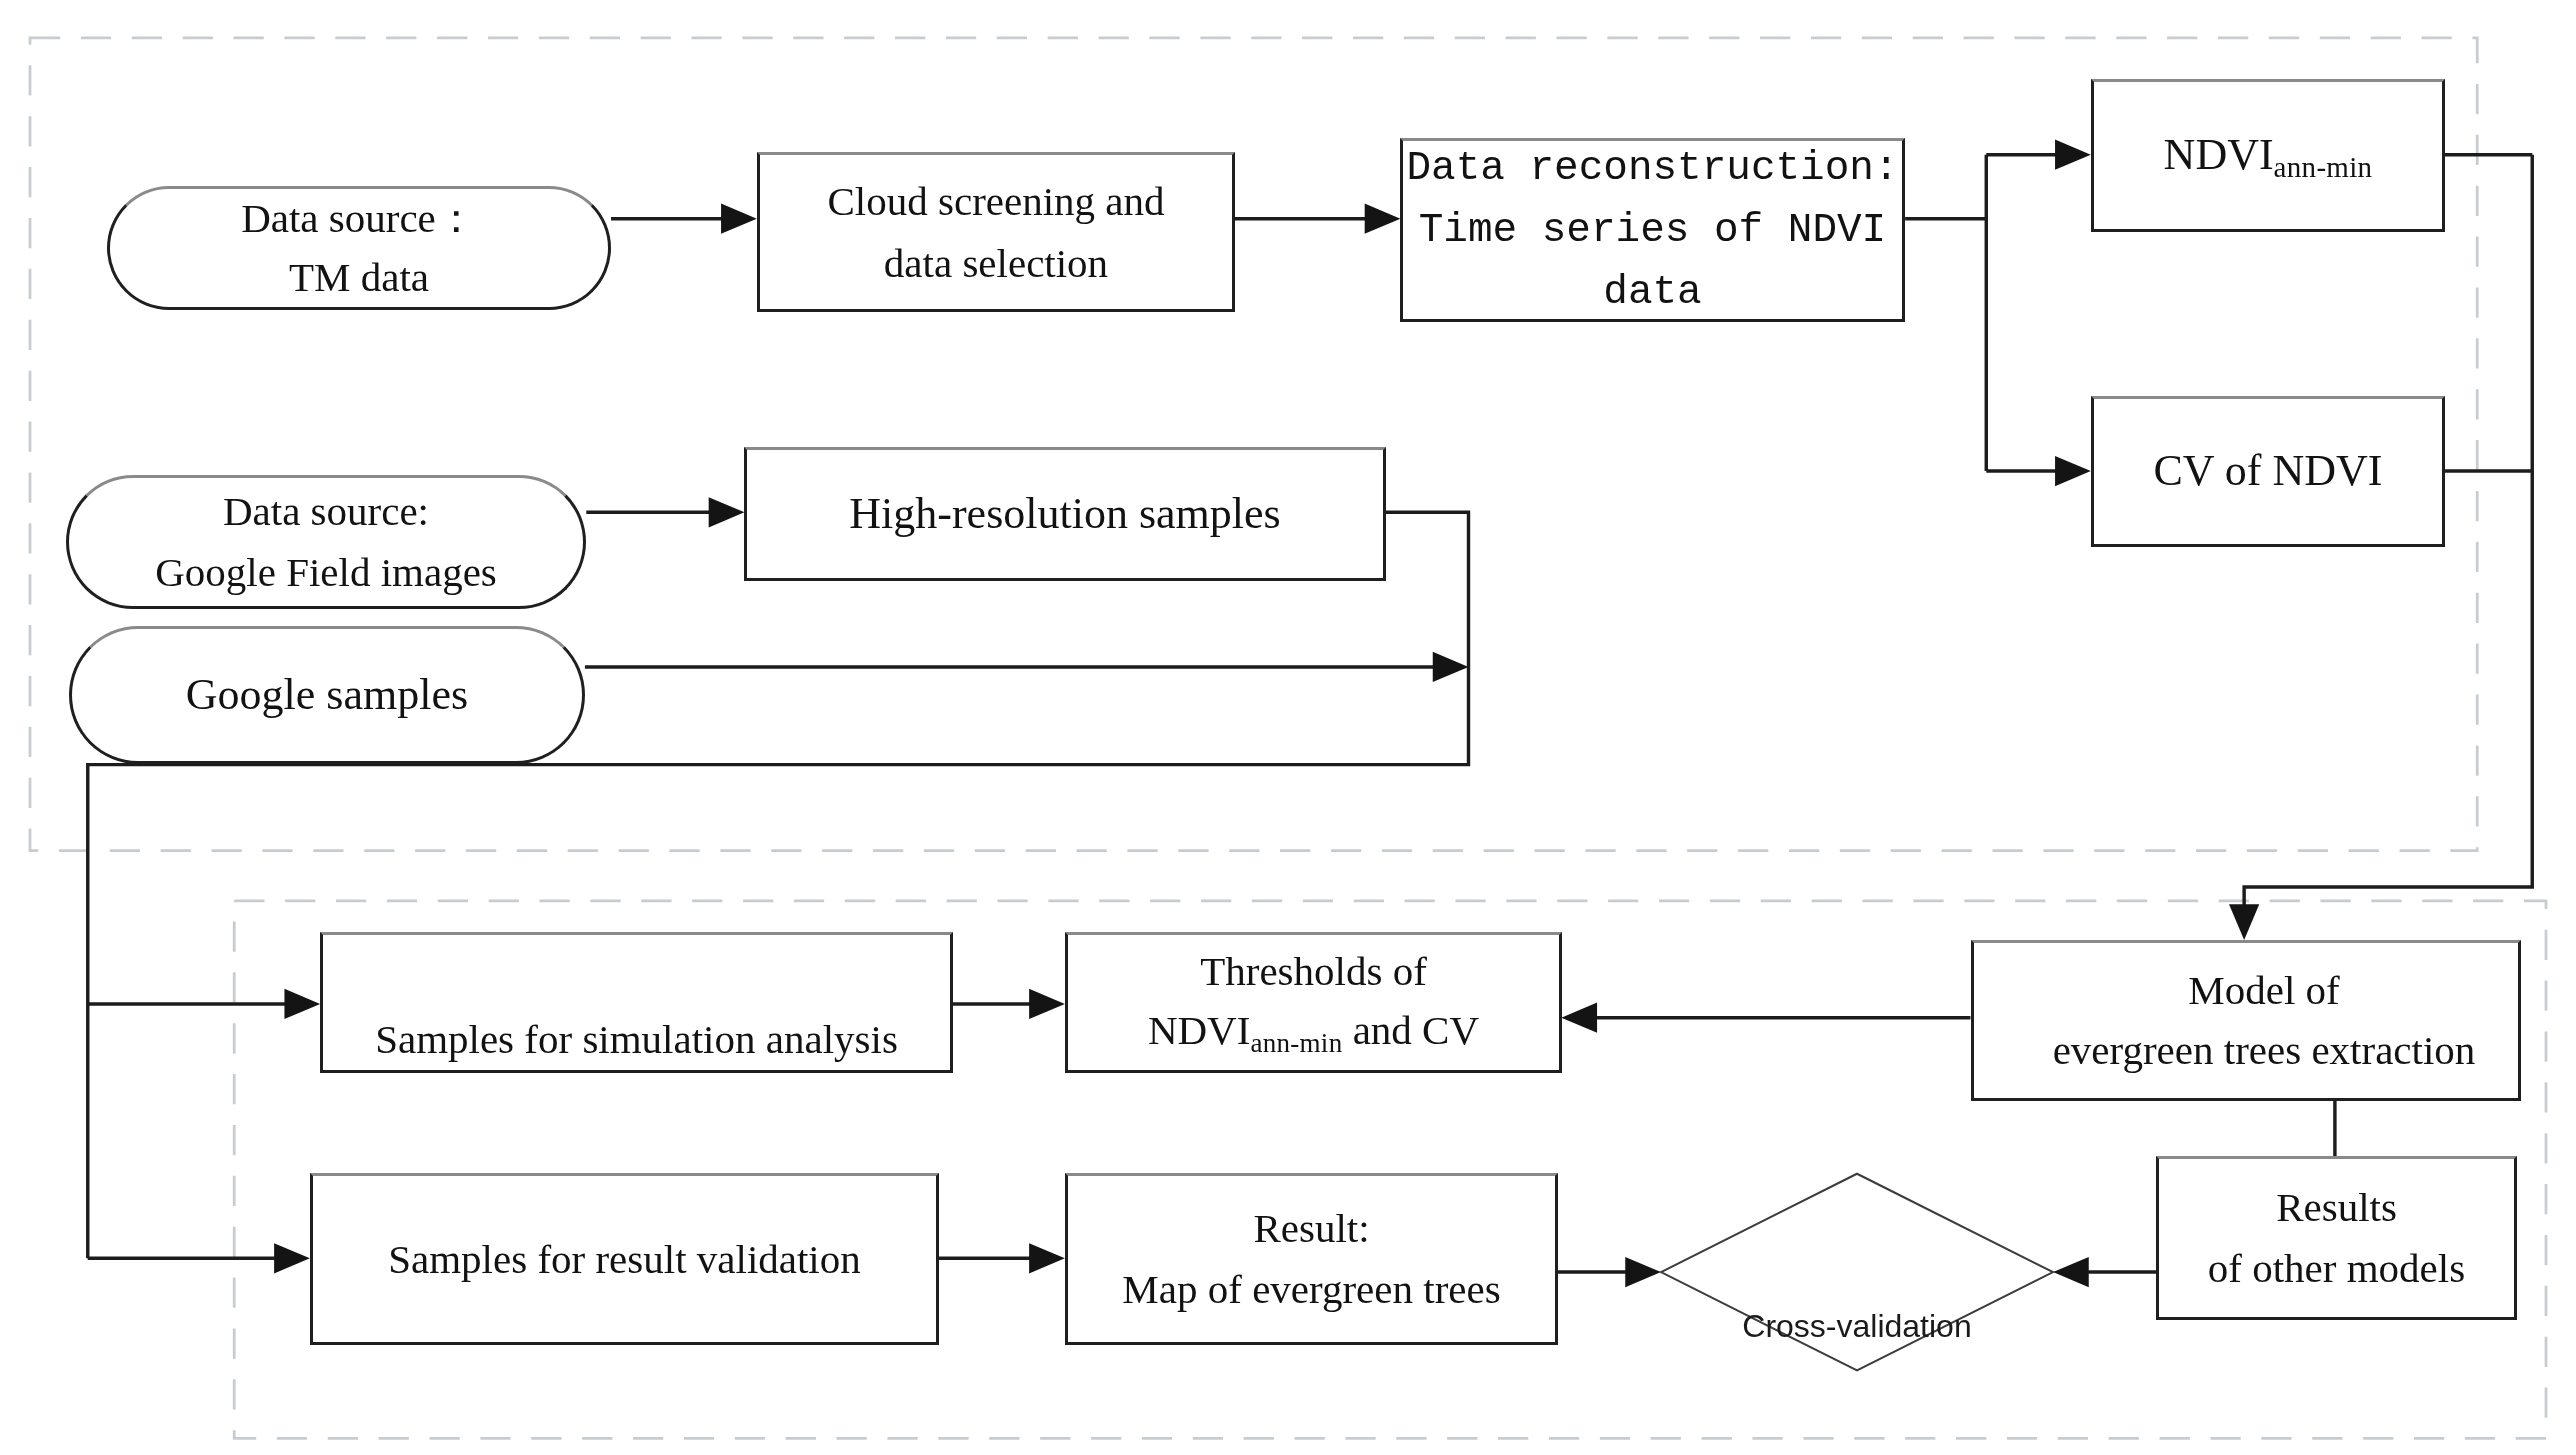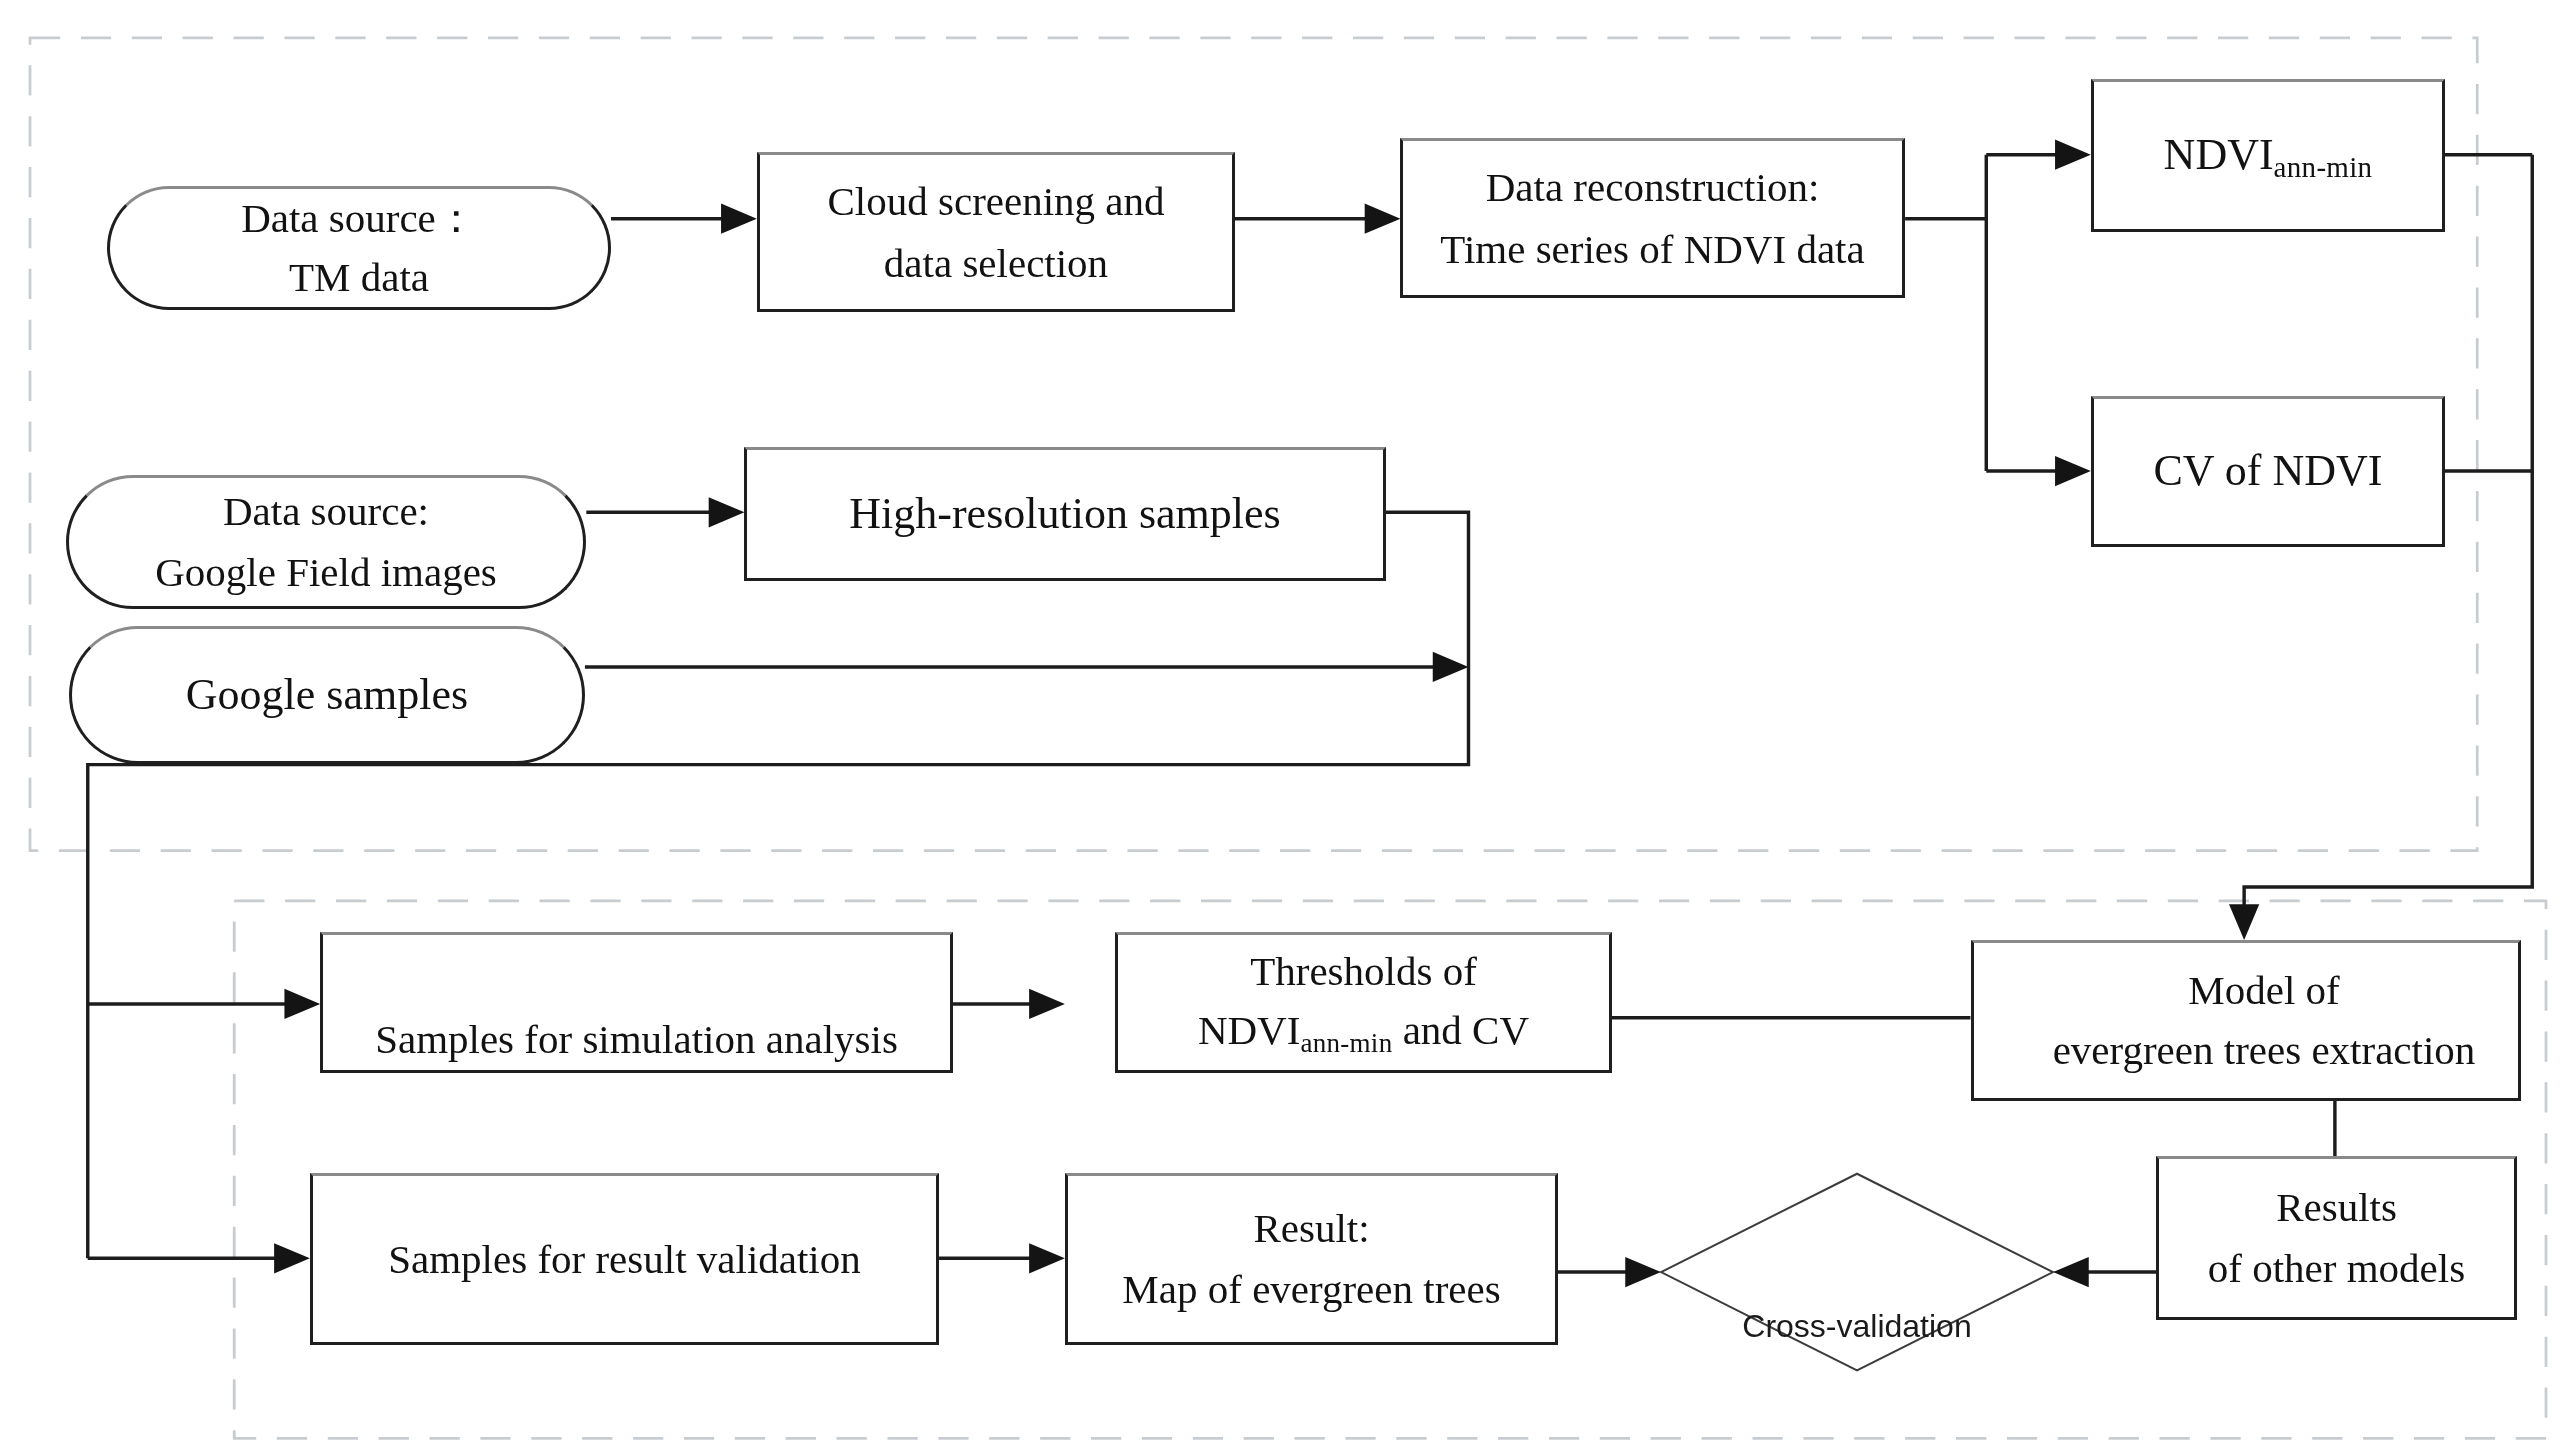--- a/index.html
+++ b/index.html
@@ -104,21 +104,21 @@
   <div class="node stadium" style="left:107px;top:158px;width:504px;height:124px;line-height:1.45;">
     <div>Data source：</div>
     <div>TM data</div>
   </div>
 
   <div class="node" style="left:757px;top:152px;width:478px;height:160px;">
     <div>Cloud screening and</div>
     <div>data selection</div>
   </div>
 
-  <div class="node" style="left:1400px;top:138px;width:505px;height:160px;">
+  <div class="node" style="left:1400px;top:138px;width:505px;height:184px;font-family:Liberation Mono, monospace;">
     <div>Data reconstruction:</div>
     <div>Time series of NDVI data</div>
   </div>
 
   <div class="node" style="left:2091px;top:79px;width:354px;height:153px;font-size:44px;">
     <div><span>NDVI</span><span class="sub">ann-min</span></div>
   </div>
 
   <div class="node" style="left:2091px;top:396px;width:354px;height:151px;font-size:44px;">
     <div>CV of NDVI</div>
@@ -134,21 +134,21 @@
   </div>
 
   <div class="node stadium" style="left:69px;top:598px;width:516px;height:138px;font-size:44px;">
     <div>Google samples</div>
   </div>
 
   <div class="node" style="left:320px;top:932px;width:633px;height:141px;justify-content:flex-end;">
     <div>Samples for simulation analysis</div>
   </div>
 
-  <div class="node" style="left:1115px;top:932px;width:497px;height:141px;line-height:1.45;font-family:Liberation Serif, serif;">
+  <div class="node" style="left:1065px;top:932px;width:497px;height:141px;line-height:1.45;font-family:Liberation Serif, serif;">
     <div>Thresholds of</div>
     <div><span>NDVI</span><span class="sub">ann-min</span><span> and CV</span></div>
   </div>
 
   <div class="node" style="left:1971px;top:940px;width:550px;height:161px;line-height:1.45;padding-left:36px;">
     <div>Model of</div>
     <div>evergreen trees extraction</div>
   </div>
 
   <div class="node" style="left:310px;top:1173px;width:629px;height:172px;">

